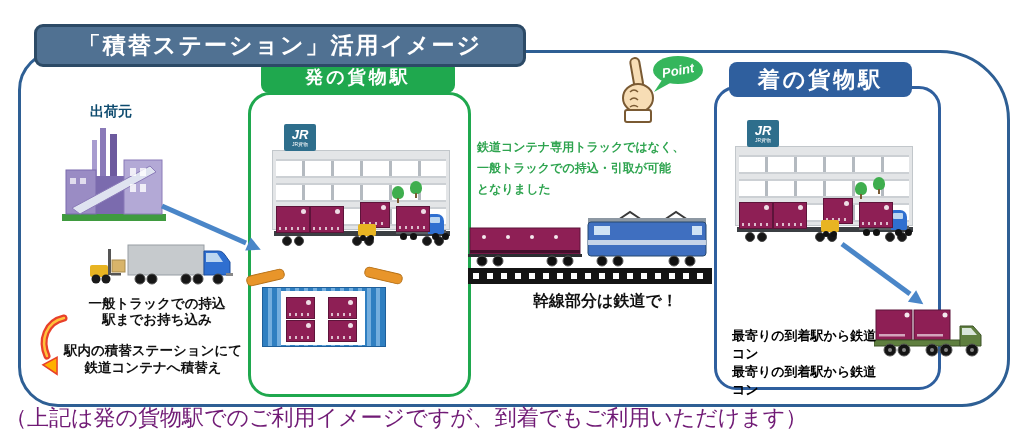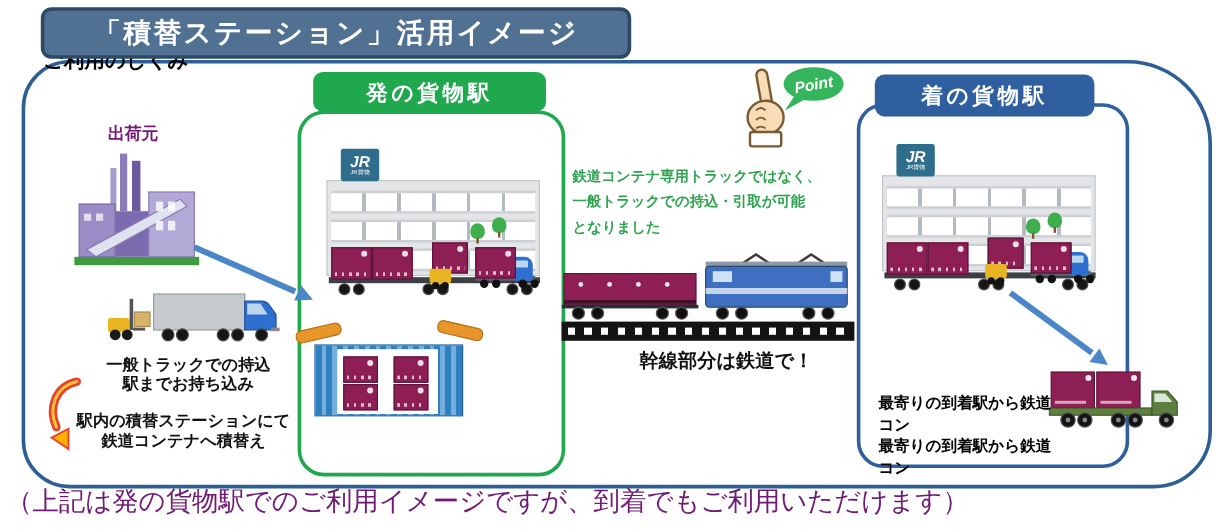--- a/index.html
+++ b/index.html
@@ -8,42 +8,42 @@
     --point_bubble_green:#35b65c; --container_purple:#8e1f55; --loco_blue:#3f6fc0;
     --arrow_blue:#4a86c8; --arrow_red:#e8402a; --jr_sign_teal:#2e6e8c;
     --station_wall_blue:#2f7fc1; --station_roof_orange:#e8952a;
     --green_truck_olive:#5f7f3f; --factory_purple:#8a7ab8;
   }
   html,body{margin:0;padding:0;}
   body{width:1024px;height:443px;background:#fff;font-family:"Liberation Sans",sans-serif;overflow:hidden;}
   .stage{position:relative;width:1024px;height:443px;}
   .abs{position:absolute;}
 
-  .title-bar{left:34px;top:6px;width:486px;height:37px;background:var(--title_bar_bg);
+  .title-bar{left:34px;top:24px;width:486px;height:37px;background:var(--title_bar_bg);
     border:3px solid var(--title_bar_border);border-radius:9px;color:#fff;font-weight:bold;
     font-size:23px;letter-spacing:2px;display:flex;align-items:center;justify-content:center;z-index:6;}
 
   .outer-box{left:18px;top:50px;width:986px;height:351px;border:3px solid var(--outer_border);
     border-radius:40px 70px 48px 40px;z-index:0;background:#fff;}
 
   .scheme-heading{left:36px;top:39px;font-size:17px;font-weight:bold;color:#000;z-index:2;}
-  .shipper-label{left:90px;top:103px;font-size:14px;font-weight:bold;color:#701a75;}
+  .shipper-label{left:90px;top:103px;font-size:14px;font-weight:bold;color:#0c4a6e;}
 
   .note{font-weight:bold;color:#111;text-align:center;}
   .note span{display:block;}
   .note1{left:68px;top:296px;width:178px;font-size:13.5px;line-height:16px;}
   .note2{left:54px;top:342px;width:198px;font-size:13.5px;line-height:17px;}
 
   
   .dep-box{left:248px;top:92px;width:217px;height:299px;border:3px solid var(--green_accent);border-radius:22px;z-index:1;}
   .dep-tab{left:261px;top:60px;width:194px;height:33px;background:var(--green_accent);border-radius:8px;
     color:#fff;font-size:18px;font-weight:bold;display:flex;align-items:center;justify-content:center;letter-spacing:3px;z-index:5;}
   .arr-box{left:714px;top:86px;width:221px;height:298px;border:3px solid var(--blue_accent);border-radius:22px;z-index:1;}
   .arr-tab{left:729px;top:62px;width:183px;height:35px;background:var(--blue_accent);border-radius:8px;
-    color:#fff;font-size:18px;font-weight:bold;display:flex;align-items:center;justify-content:center;letter-spacing:3px;z-index:5;}
+    color:#fff;font-size:22px;font-weight:bold;display:flex;align-items:center;justify-content:center;letter-spacing:3px;z-index:5;}
 
   
   .scene{width:182px;height:126px;z-index:2;}
   .jr-sign{position:absolute;left:12px;top:0;width:32px;height:27px;background:var(--jr_sign_teal);
     border-radius:2px;display:flex;flex-direction:column;align-items:center;justify-content:center;z-index:3;}
   .jr-main{color:#fff;font-weight:bold;font-size:13px;line-height:13px;font-style:italic;}
   .jr-sub{color:#fff;font-size:5px;line-height:6px;}
   .bldg{position:absolute;left:0;top:26px;width:176px;height:78px;background:#e3e5e7;border:1px solid #c2c7cb;}
   .band{position:absolute;left:3px;right:3px;height:15px;background:repeating-linear-gradient(90deg,#fff 0 26px,#b4bac0 26px 29px);
     border-top:2px solid #ccd0d4;border-bottom:2px solid #ccd0d4;}

